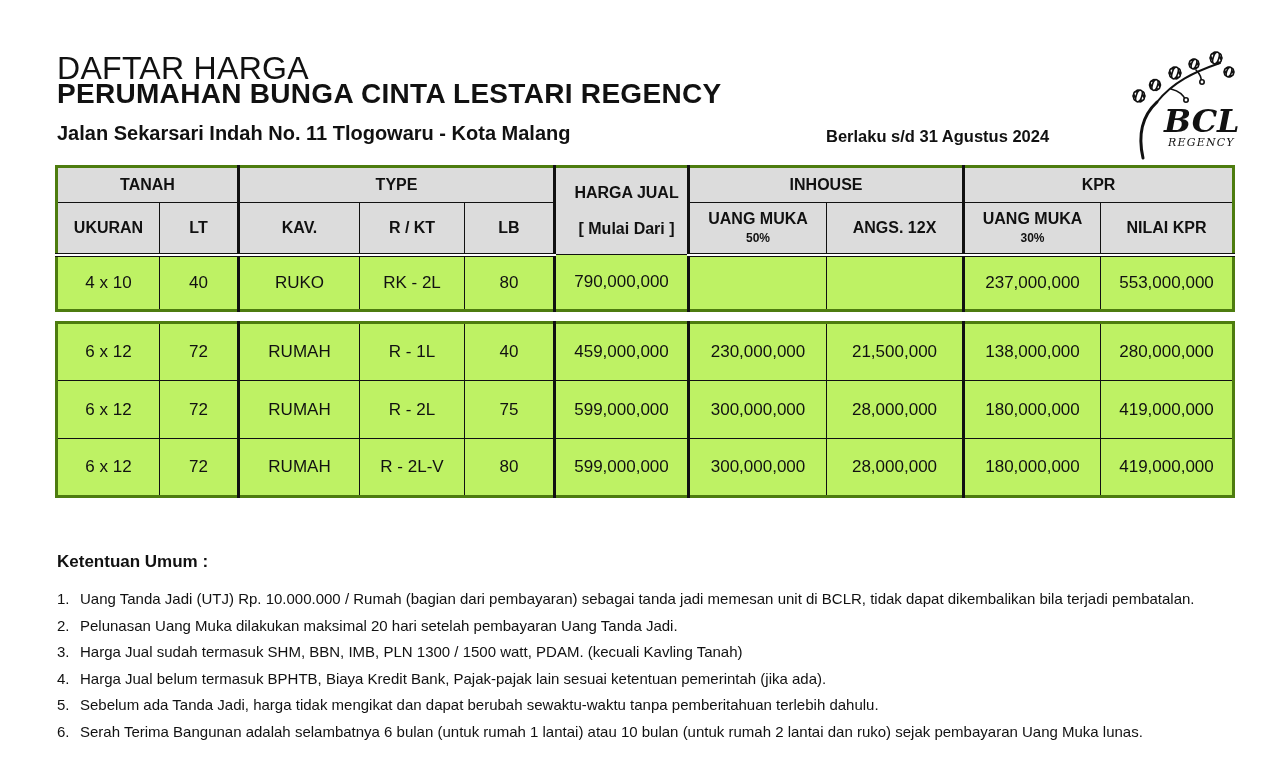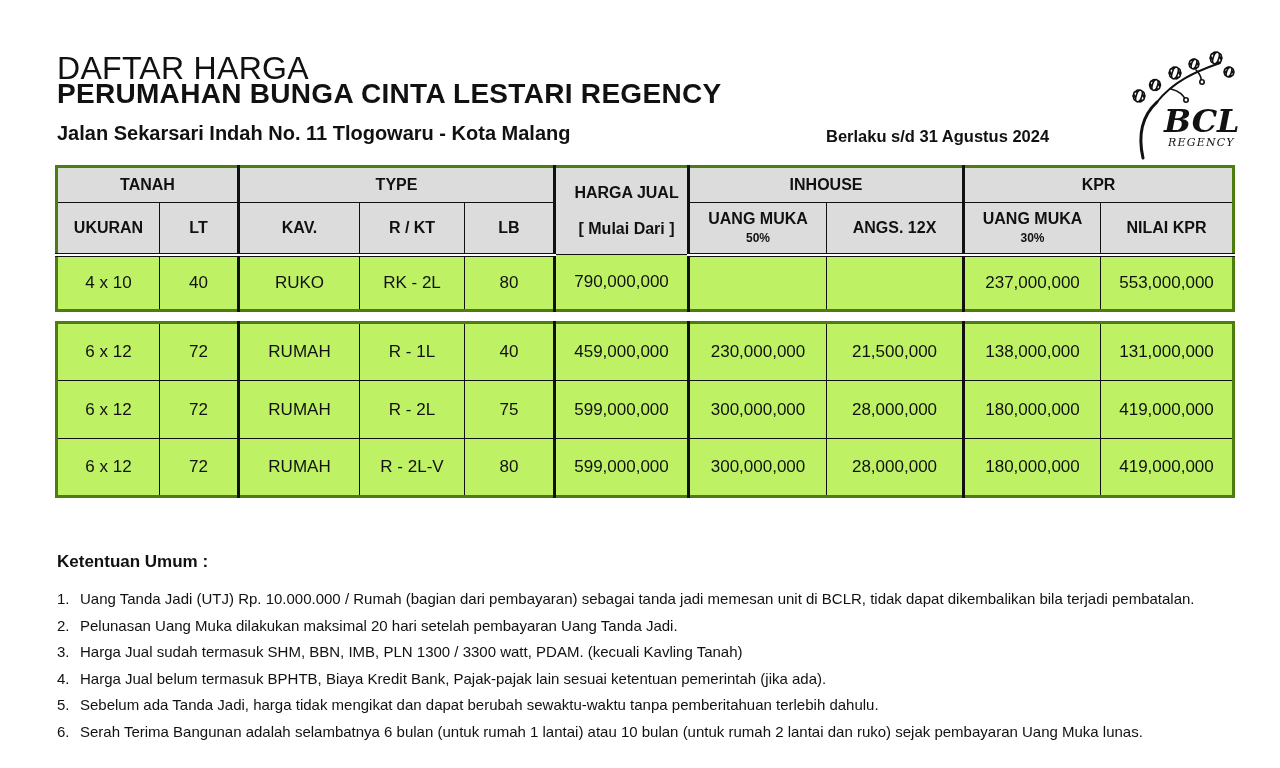--- a/index.html
+++ b/index.html
@@ -183,21 +183,21 @@
       <tr>
         <td>6 x 12</td>
         <td>72</td>
         <td class="gl">RUMAH</td>
         <td>R - 1L</td>
         <td>40</td>
         <td class="gl num">459,000,000</td>
         <td class="gl num">230,000,000</td>
         <td class="num">21,500,000</td>
         <td class="gl num">138,000,000</td>
-        <td class="num">131,000,000</td>
+        <td class="num">280,000,000</td>
       </tr>
       <tr>
         <td>6 x 12</td>
         <td>72</td>
         <td class="gl">RUMAH</td>
         <td>R - 2L</td>
         <td>75</td>
         <td class="gl num">599,000,000</td>
         <td class="gl num">300,000,000</td>
         <td class="num">28,000,000</td>
@@ -224,21 +224,21 @@
     <div class="note">
       <span class="n">1.</span>
       <span class="t">Uang Tanda Jadi (UTJ) Rp. 10.000.000 / Rumah (bagian dari pembayaran) sebagai tanda jadi memesan unit di BCLR, tidak dapat dikembalikan bila terjadi pembatalan.</span>
     </div>
     <div class="note">
       <span class="n">2.</span>
       <span class="t">Pelunasan Uang Muka dilakukan maksimal 20 hari setelah pembayaran Uang Tanda Jadi.</span>
     </div>
     <div class="note">
       <span class="n">3.</span>
-      <span class="t">Harga Jual sudah termasuk SHM, BBN, IMB, PLN 1300 / 3300 watt, PDAM.  (kecuali Kavling Tanah)</span>
+      <span class="t">Harga Jual sudah termasuk SHM, BBN, IMB, PLN 1300 / 1500 watt, PDAM.  (kecuali Kavling Tanah)</span>
     </div>
     <div class="note">
       <span class="n">4.</span>
       <span class="t">Harga Jual belum termasuk BPHTB, Biaya Kredit Bank, Pajak-pajak lain sesuai ketentuan pemerintah (jika ada).</span>
     </div>
     <div class="note">
       <span class="n">5.</span>
       <span class="t">Sebelum ada Tanda Jadi, harga tidak mengikat dan dapat berubah sewaktu-waktu tanpa pemberitahuan terlebih dahulu.</span>
     </div>
     <div class="note">

